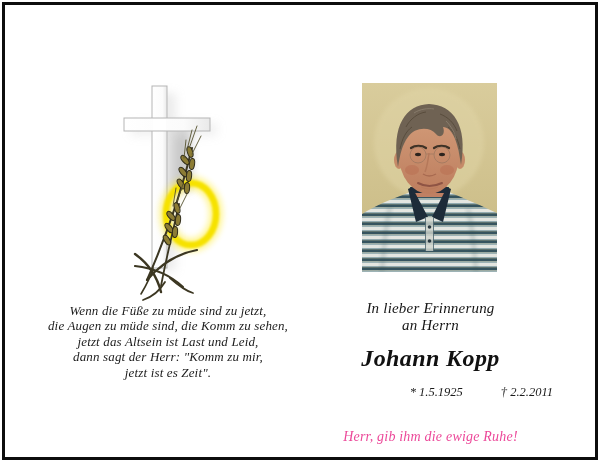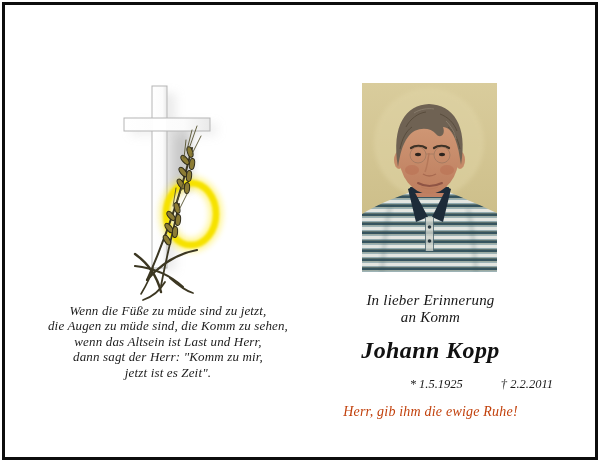--- a/index.html
+++ b/index.html
@@ -35,21 +35,21 @@
   }
   .poem div { white-space: nowrap; }
   
   .photo {
     position: absolute;
     left: 362px; top: 83px;
     width: 135px; height: 189px;
   }
   .right-text {
     position: absolute;
-    left: 308px; top: 292px;
+    left: 308px; top: 300px;
     width: 245px;
     text-align: center;
     color: #161616;
   }
   .intro {
     font-style: italic;
     font-size: 15px;
     line-height: 16.5px;
     letter-spacing: 0.2px;
   }
@@ -64,25 +64,25 @@
   .dates-row {
     margin-top: 13px;
     display: flex;
     justify-content: flex-end;
     gap: 38px;
     font-style: italic;
     font-size: 12.5px;
     color: #1b1b1b;
   }
   .closing {
-    margin-top: 12px;
+    margin-top: 29px;
     font-style: italic;
     font-size: 14px;
     letter-spacing: 0.2px;
-    color: #c2410c;
+    color: #ec4899;
   }
 </style>
 </head>
 <body>
 
 <div class="card-frame"></div>
 
 <svg class="cross-illustration" viewBox="0 0 144 224" xmlns="http://www.w3.org/2000/svg" aria-hidden="true">
   <defs>
     <filter id="soft3" x="-50%" y="-50%" width="200%" height="200%">
@@ -160,21 +160,21 @@
       <path d="M84,122 L90,104"></path>
         <path d="M80,126 L83,108"></path>
         <path d="M86,130 L94,114"></path>
     </g>
   </g>
 </svg>
 
 <div class="poem">
   <div>Wenn die Füße zu müde sind zu jetzt,</div>
   <div>die Augen zu müde sind, die Komm zu sehen,</div>
-  <div>wenn das Altsein ist Last und Herr,</div>
+  <div>jetzt das Altsein ist Last und Leid,</div>
   <div>dann sagt der Herr: "Komm zu mir,</div>
   <div>jetzt ist es Zeit".</div>
 </div>
 
 <svg class="photo" viewBox="0 0 135 189" xmlns="http://www.w3.org/2000/svg" aria-hidden="true">
   <defs>
     <linearGradient id="photoBg" x1="0" y1="0" x2="0" y2="1">
       <stop offset="0" stop-color="#d9cc9c"></stop>
       <stop offset="1" stop-color="#c8b982"></stop>
     </linearGradient>
@@ -250,21 +250,21 @@
   <path d="M67,70 C66,78 65,84 63,89" stroke="#b5785a" stroke-width="1.5" fill="none"></path>
   <path d="M61,91 Q67,95 74,91" stroke="#a86a50" stroke-width="1.3" fill="none"></path>
 
   <path d="M56,100 Q67,106 80,100" stroke="#8f5444" stroke-width="2" fill="none" stroke-linecap="round"></path>
   <path d="M59,104 Q67,108 76,104" stroke="#b5785a" stroke-width="1" fill="none" opacity="0.6"></path>
 </svg>
 
 <div class="right-text">
   <div class="intro">
     <div>In lieber Erinnerung</div>
-    <div>an Komm</div>
+    <div>an Herrn</div>
   </div>
   <div class="deceased-name">Johann Kopp</div>
   <div class="dates-row">
     <span>* 1.5.1925</span>
     <span>† 2.2.2011</span>
   </div>
   <div class="closing">Herr, gib ihm die ewige Ruhe!</div>
 </div>
 
 </body></html>

